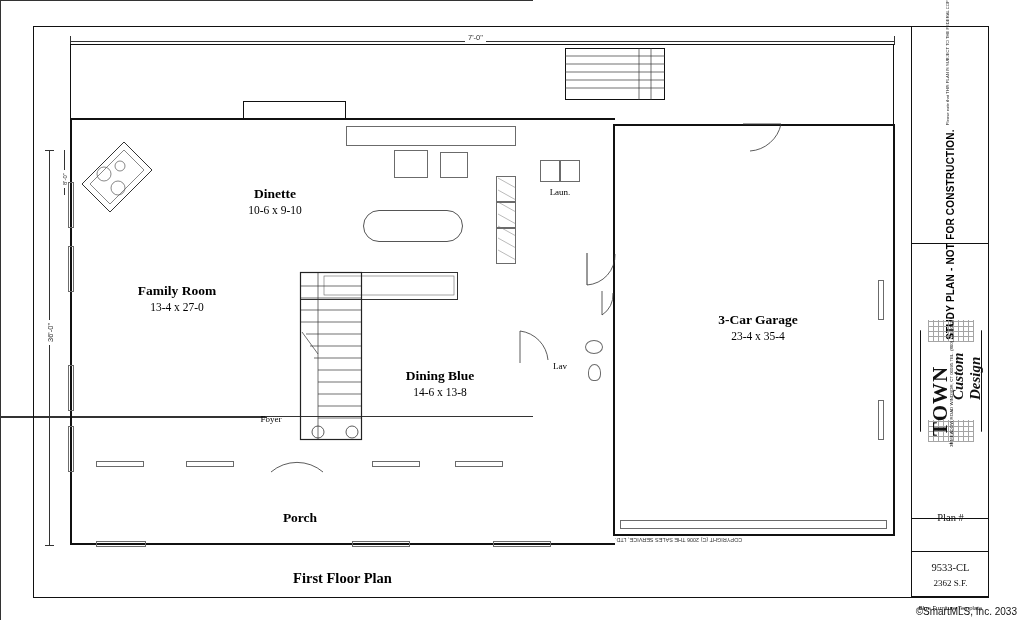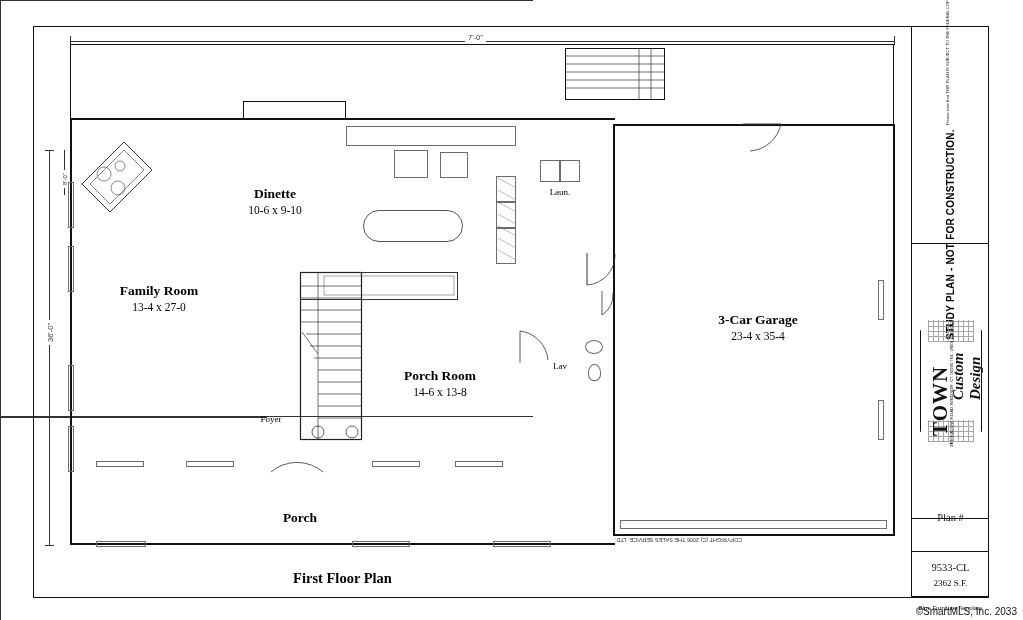--- a/index.html
+++ b/index.html
@@ -404,33 +404,33 @@
       <line x1="18" y1="146" x2="61" y2="146" stroke="#333" stroke-width="0.7"></line>
       <line x1="18" y1="1" x2="18" y2="167" stroke="#333" stroke-width="0.7"></line>
       <path d="M2 60 L18 82" stroke="#333" stroke-width="0.7" fill="none"></path>
       <circle cx="18" cy="160" r="6" stroke="#333" stroke-width="0.8" fill="none"></circle>
       <circle cx="52" cy="160" r="6" stroke="#333" stroke-width="0.8" fill="none"></circle>
     </svg>
   </div>
 
   <div class="light-box" style="left:620px; top:520px; width:267px; height:9px;"></div>
 
-  <div class="room" style="left:50px; top:283px; width:218px;">
+  <div class="room" style="left:68px; top:283px; width:218px;">
     <div class="name">Family Room</div>
     <div class="dims">13-4 x 27-0</div>
   </div>
 
   <div class="room" style="left:195px; top:186px; width:160px;text-align:center;">
     <div class="name">Dinette</div>
     <div class="dims">10-6 x 9-10</div>
   </div>
 
 
   <div class="room" style="left:360px; top:368px; width:160px;">
-    <div class="name">Porch Room</div>
+    <div class="name">Dining Blue</div>
     <div class="dims">14-6 x 13-8</div>
   </div>
 
   <div class="room" style="left:668px; top:312px; width:180px;">
     <div class="name">3-Car Garage</div>
     <div class="dims">23-4 x 35-4</div>
   </div>
 
   <div class="room" style="left:215px; top:510px; width:170px;">
     <div class="name">Porch</div>

